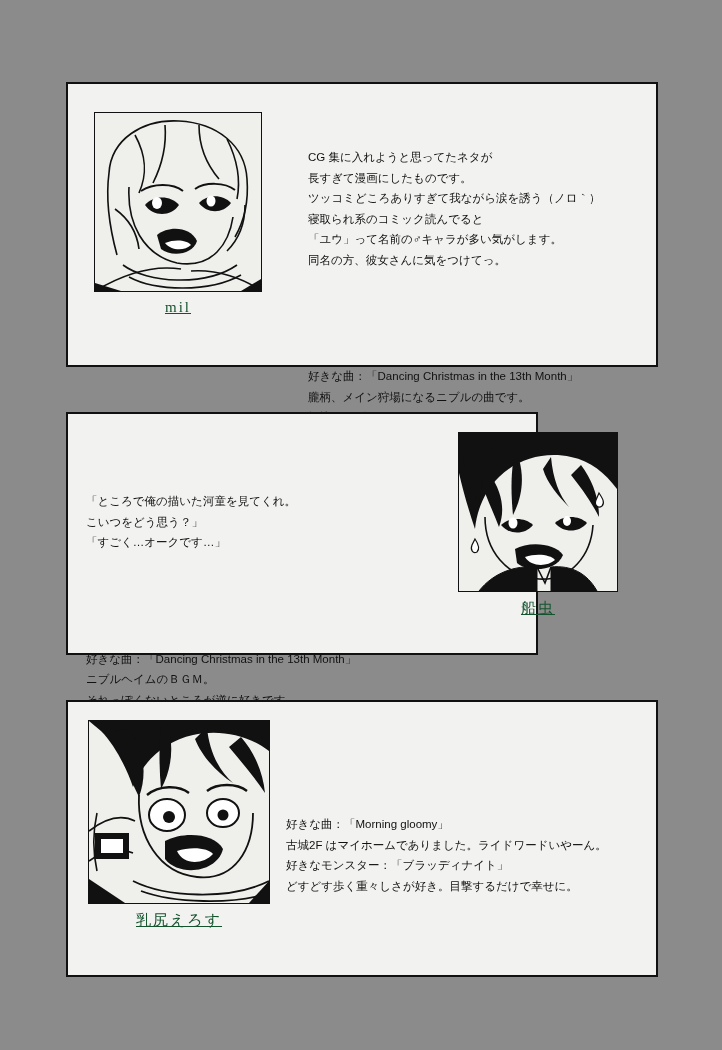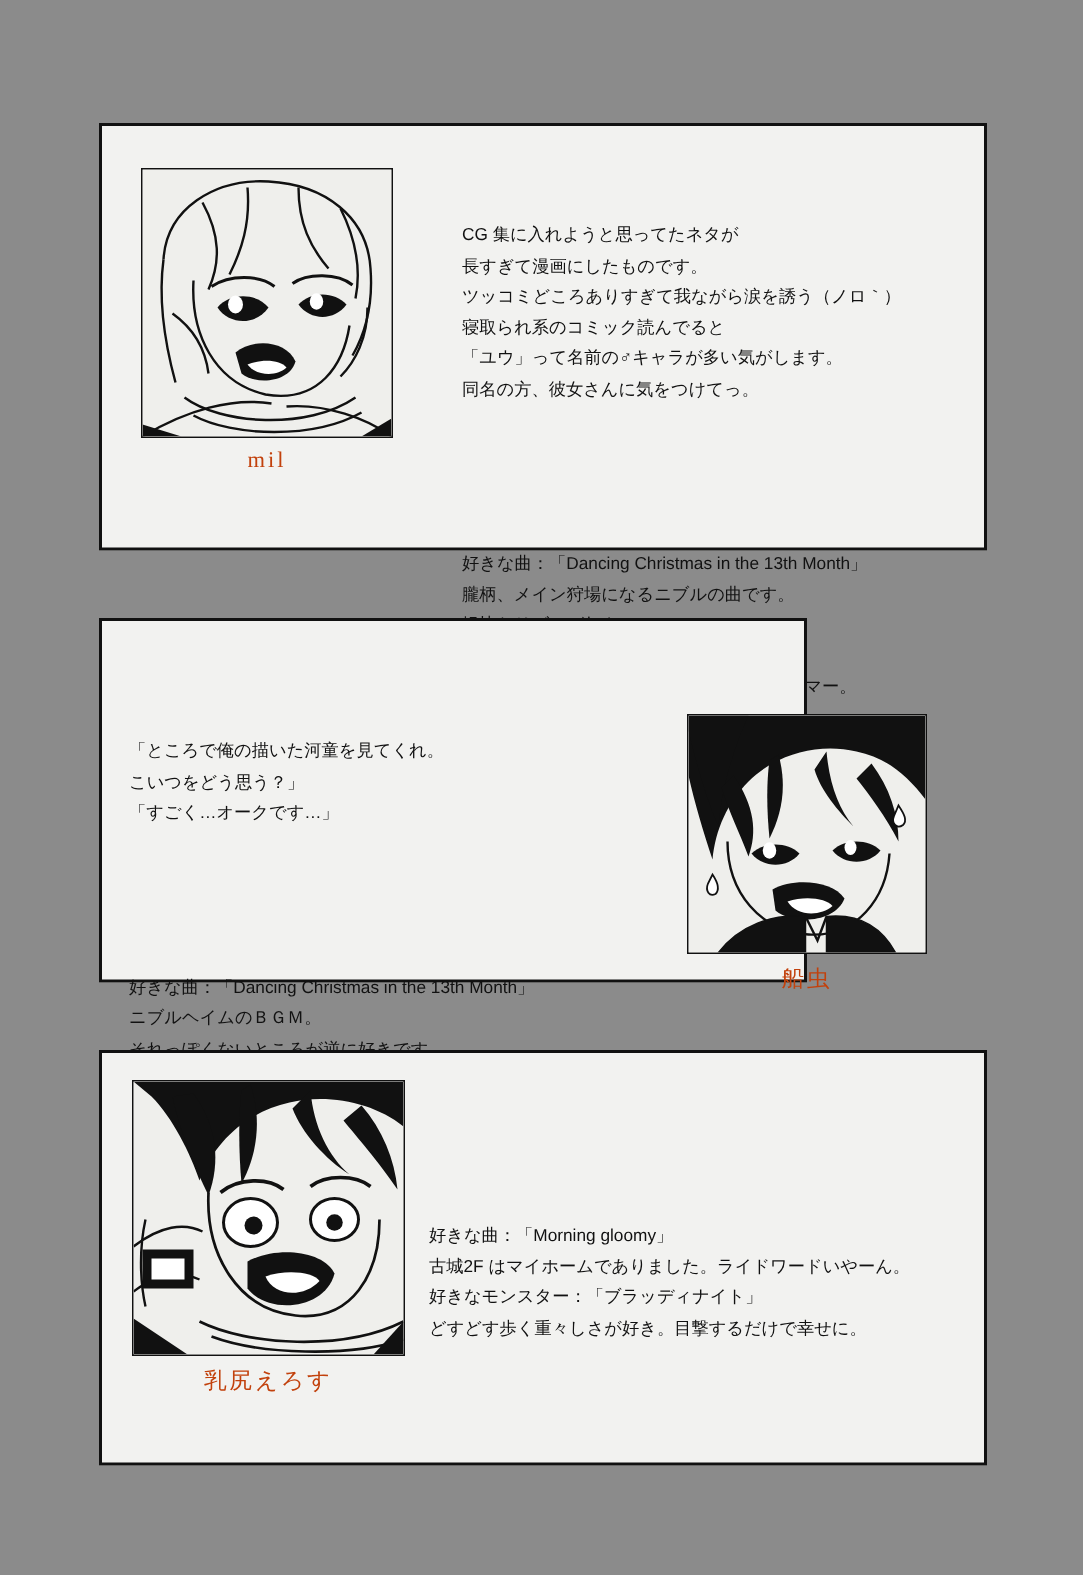--- a/index.html
+++ b/index.html
@@ -38,44 +38,45 @@
   .portrait {
     border: 1px solid #111;
     background: #ededea;
     position: relative;
     overflow: hidden;
   }
   .portrait svg { display: block; }
   .portrait-name {
     font-family: "Liberation Serif", serif;
     font-size: 15px;
-    color: #c2410c;
+    color: #14532d;
     letter-spacing: 2px;
     margin-top: 7px;
+    text-decoration: underline;
   }
 
   .textcol {
     position: absolute;
     font-family: "Liberation Sans", sans-serif;
     font-size: 11.5px;
     line-height: 20.5px;
     color: #111;
     white-space: pre-wrap;
   }
   .textcol .para { margin: 0; }
   .gap { height: 14px; }
 
   
   #p1-portrait { left: 26px; top: 28px; width: 168px; }
   #p1-portrait .portrait { width: 166px; height: 178px; }
   #p1-text { left: 240px; top: 22px; width: 330px; }
 
   
   #p2-text { left: 18px; top: 36px; width: 360px; }
-  #p2-portrait { left: 390px; top: 18px; width: 160px; margin-top: 44px; }
+  #p2-portrait { left: 390px; top: 18px; width: 160px; }
   #p2-portrait .portrait { width: 158px; height: 158px; }
 
   
   #p3-portrait { left: 20px; top: 18px; width: 182px; }
   #p3-portrait .portrait { width: 180px; height: 182px; }
   #p3-text { left: 218px; top: 16px; width: 356px; }
 </style>
 </head>
 <body>
 

